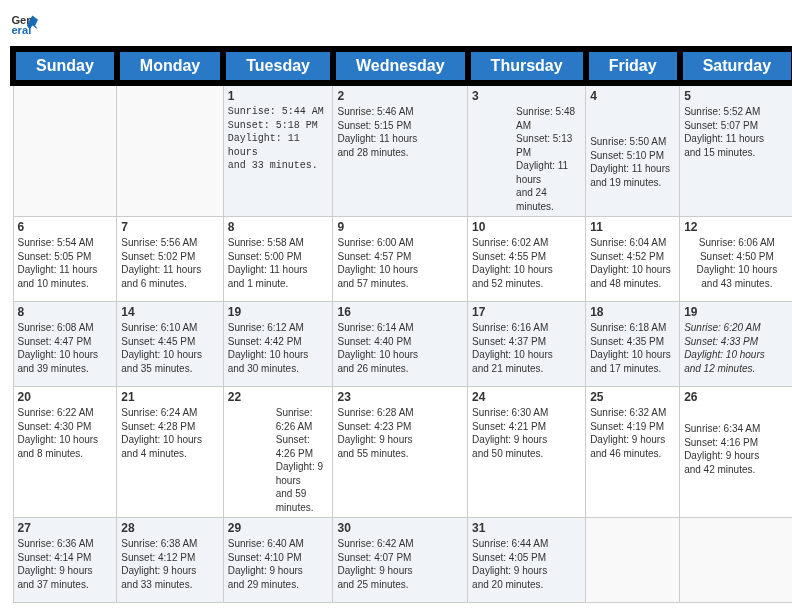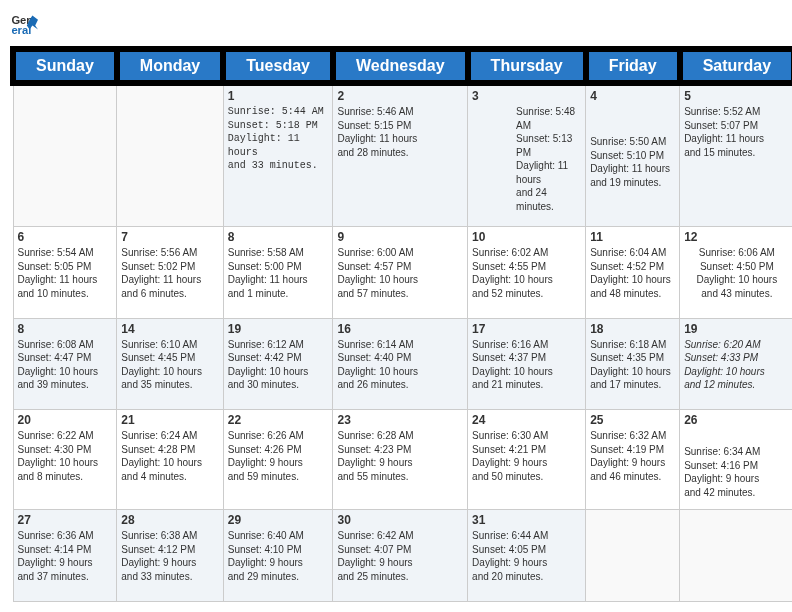--- a/index.html
+++ b/index.html
@@ -272,21 +272,21 @@
           </td>
           <td>
             <span class="day-num">21</span>
             <div class="day-info" style="white-space: pre-line;">Sunrise: 6:24 AM
 Sunset: 4:28 PM
 Daylight: 10 hours
 and 4 minutes.</div>
           </td>
           <td>
             <span class="day-num">22</span>
-            <div class="day-info" style="white-space: pre-line;">Sunrise: 6:26 AM
+            <div class="day-info" style="white-space: pre-line; margin-left: 48px;">Sunrise: 6:26 AM
 Sunset: 4:26 PM
 Daylight: 9 hours
 and 59 minutes.</div>
           </td>
           <td>
             <span class="day-num">23</span>
             <div class="day-info" style="white-space: pre-line;">Sunrise: 6:28 AM
 Sunset: 4:23 PM
 Daylight: 9 hours
 and 55 minutes.</div>

